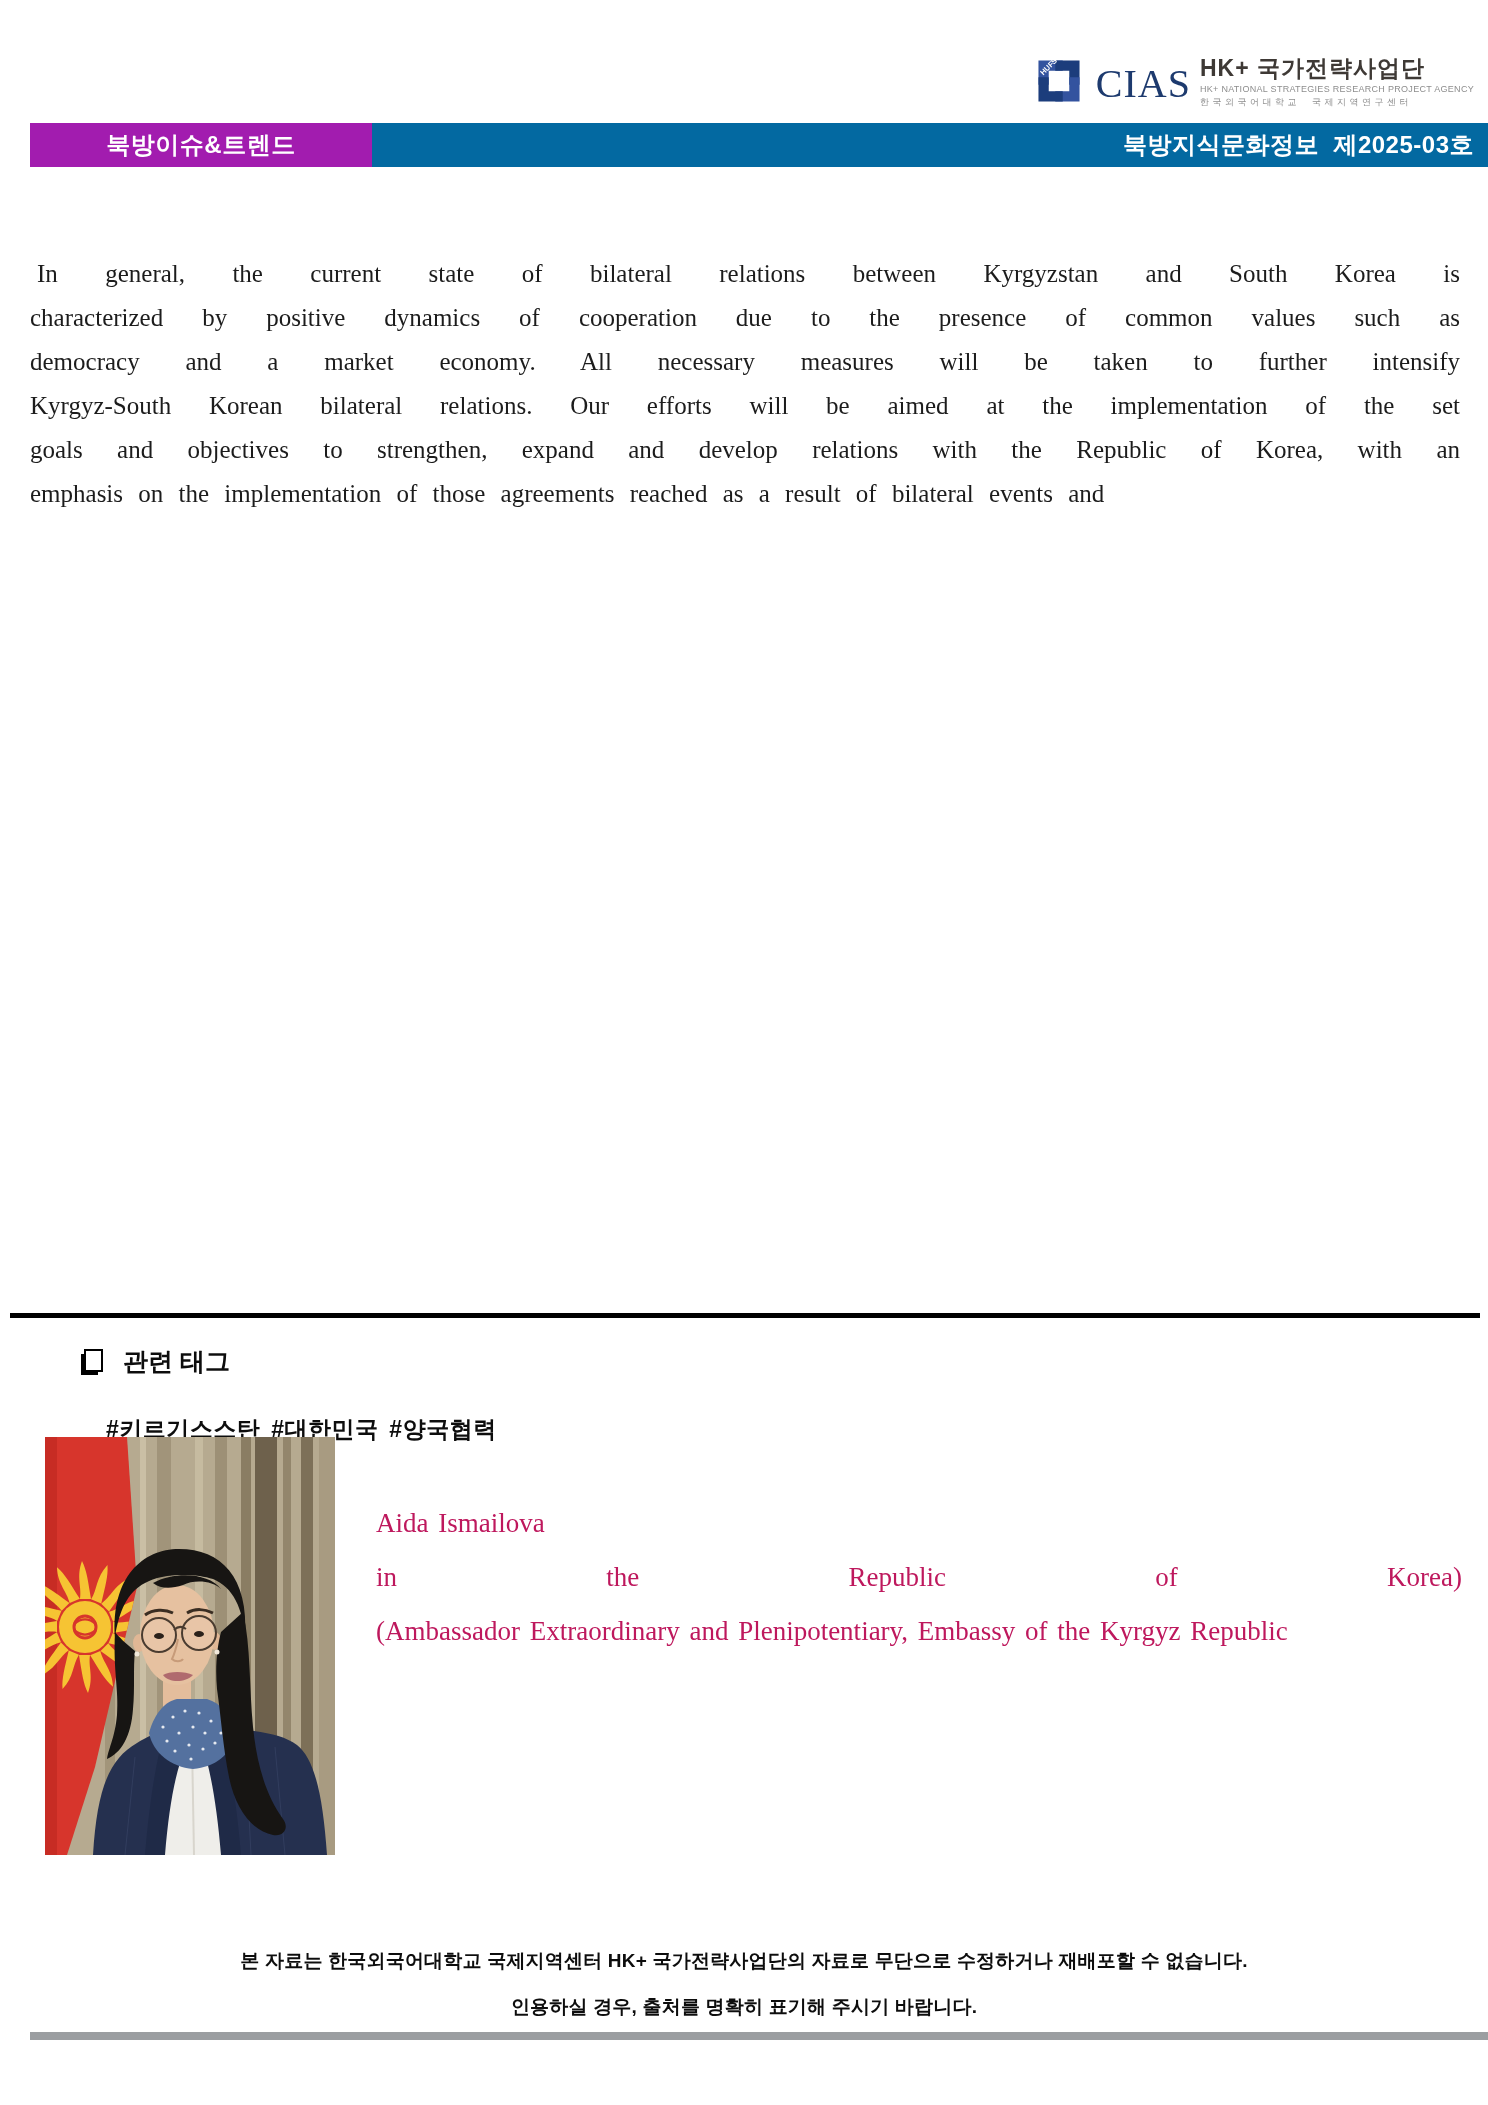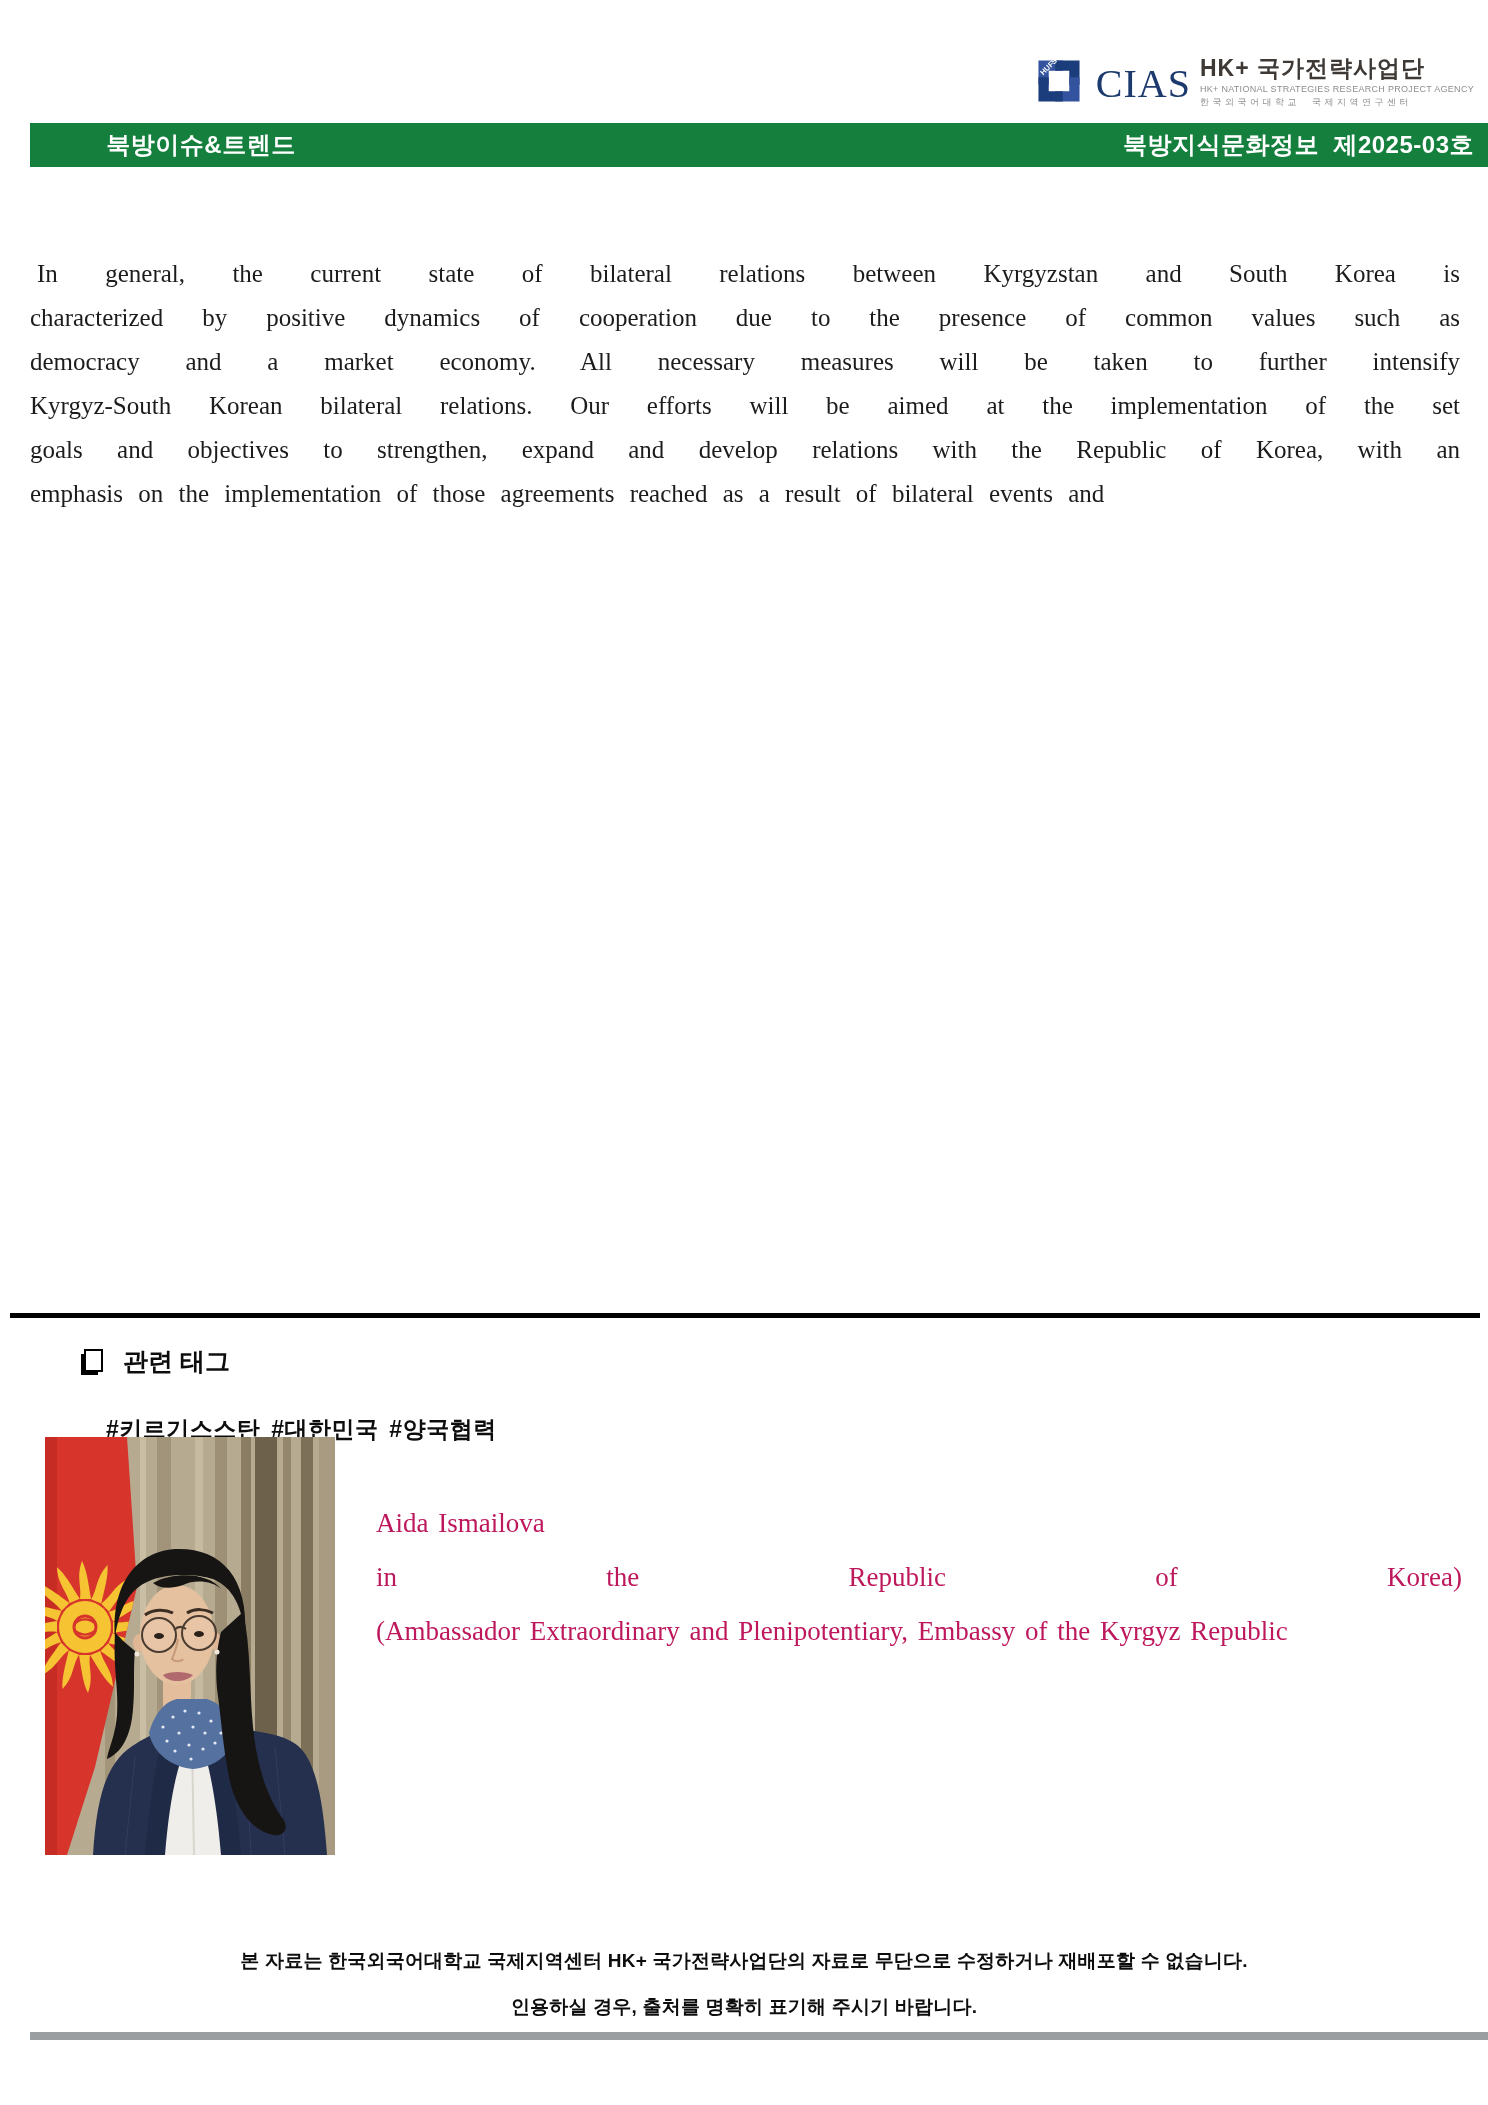--- a/index.html
+++ b/index.html
@@ -11,23 +11,23 @@
   .logo svg.mark{width:56px;height:56px;display:block;}
   .cias{font-family:"Liberation Serif",serif;font-size:40px;color:#1d3a6e;letter-spacing:1px;
         line-height:56px;margin-top:6px;}
   .org{display:flex;flex-direction:column;justify-content:center;}
   .org-kr{font-size:23px;font-weight:800;color:#3e3935;letter-spacing:1px;line-height:26px;}
   .org-en{font-size:9px;color:#8d8d8d;letter-spacing:0.3px;margin-top:3px;line-height:10px;}
   .org-sub{font-size:9px;color:#8d8d8d;letter-spacing:3.5px;margin-top:3px;line-height:10px;white-space:pre;}
 
   
   .band{position:absolute;top:123px;left:30px;right:0;height:44px;display:flex;}
-  .band-left{width:342px;background:#15803d;color:#fff;display:flex;align-items:center;
+  .band-left{width:342px;background:#a21caf;color:#fff;display:flex;align-items:center;
              justify-content:center;font-size:24px;font-weight:700;letter-spacing:0.5px;}
-  .band-right{flex:1;background:#15803d;color:#fff;display:flex;align-items:center;
+  .band-right{flex:1;background:#0369a1;color:#fff;display:flex;align-items:center;
               justify-content:flex-end;padding-right:14px;font-size:24px;font-weight:700;
               letter-spacing:0.5px;white-space:pre;}
 
   
   .body-text{position:absolute;left:30px;top:252px;width:1430px;
              font-family:"Liberation Serif",serif;font-size:25px;color:#1c1c1c;}
   .body-text div{line-height:44px;text-align:justify;text-align-last:justify;word-spacing:3px;}
   .body-text div:first-of-type{text-indent:7px;}
   .body-text div:last-of-type{text-align-last:left;word-spacing:9px;}
 

